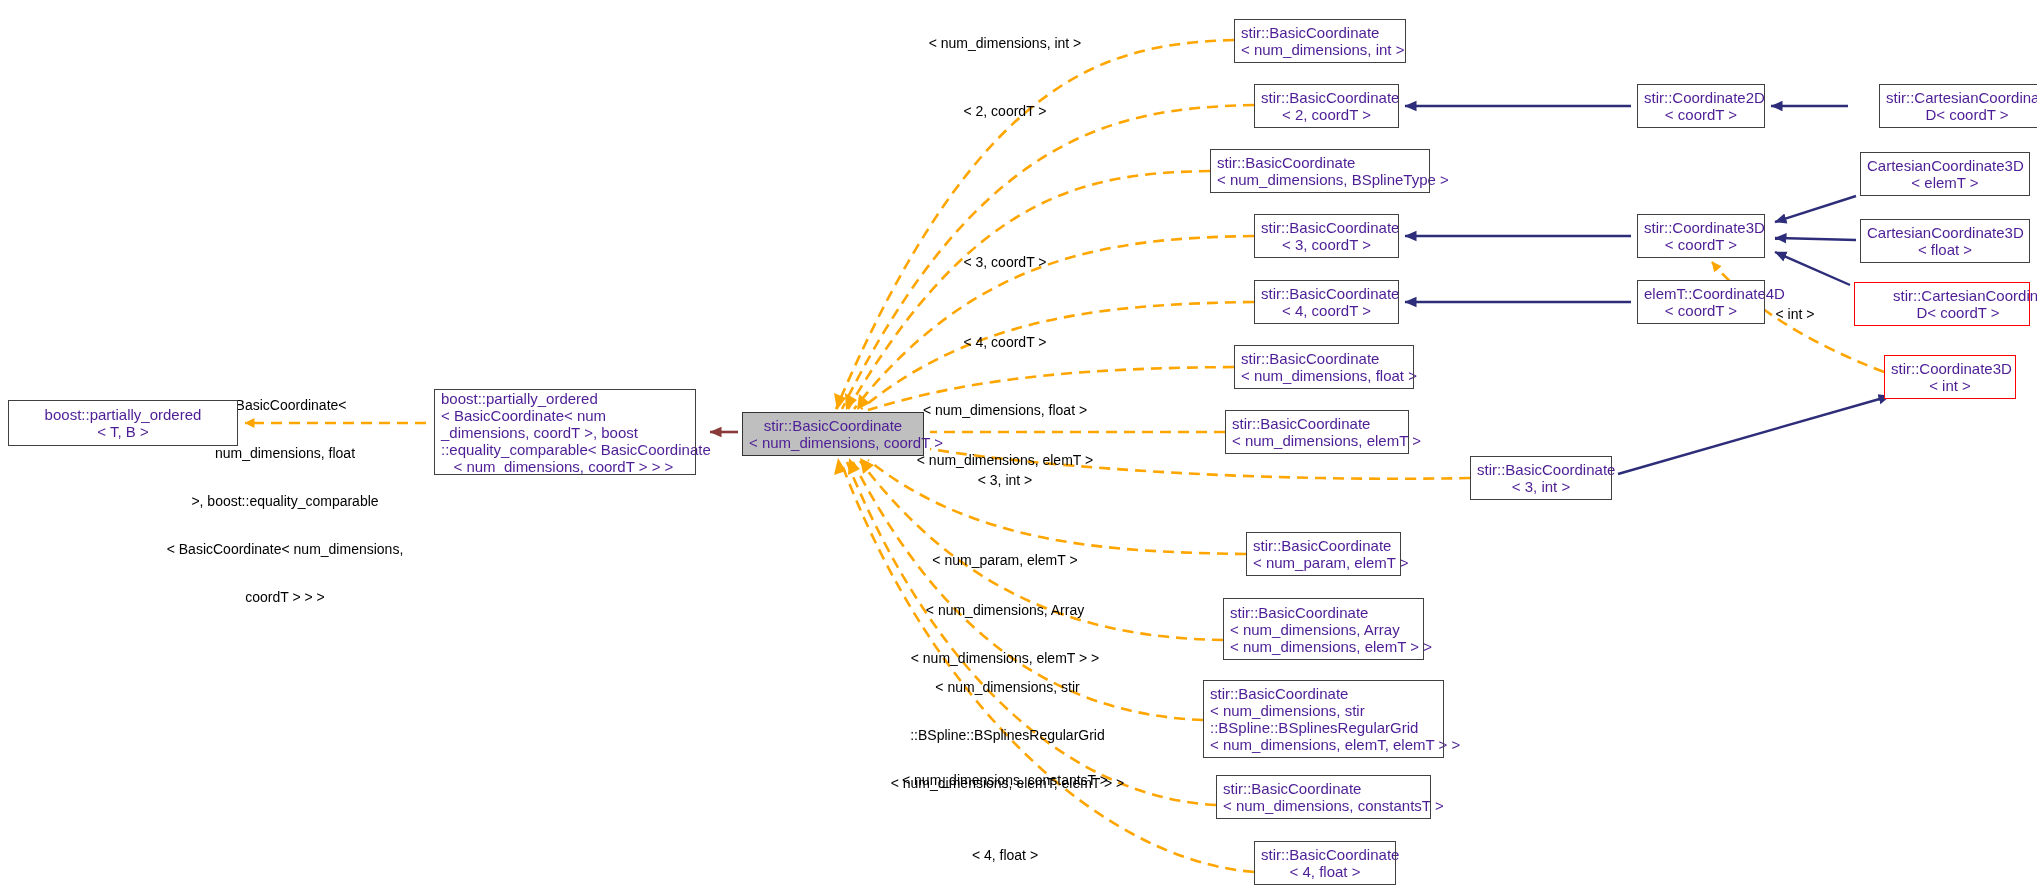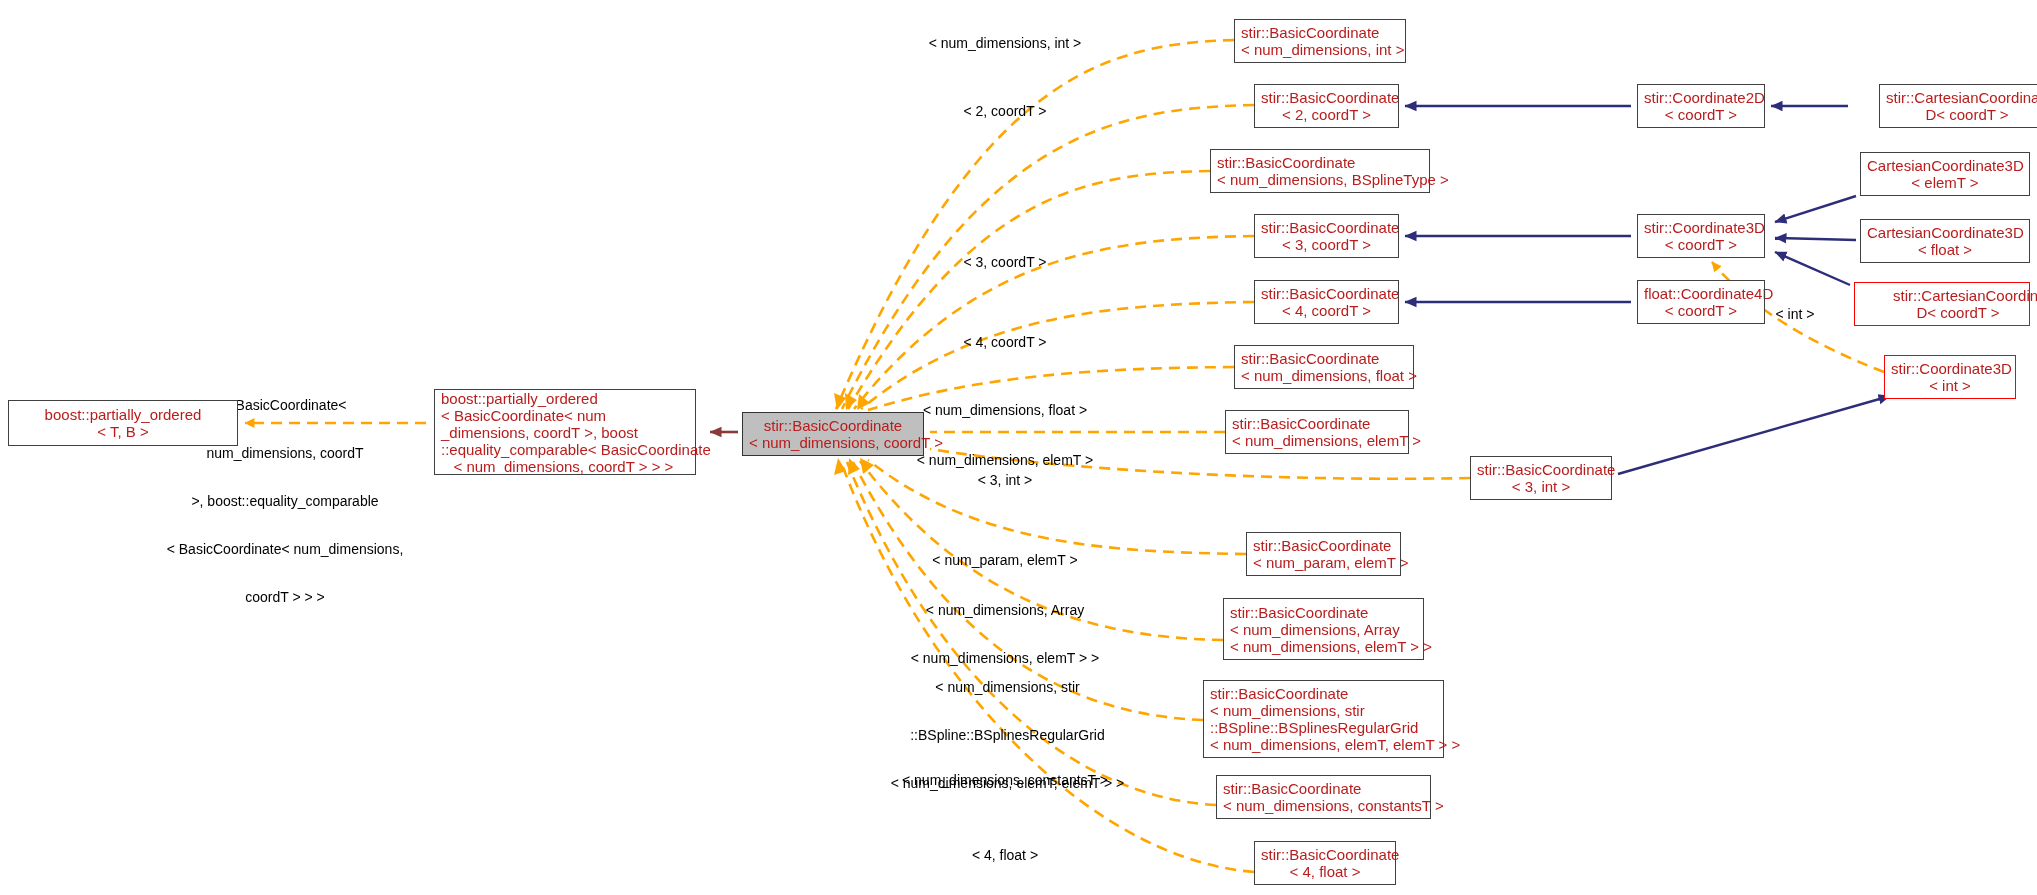--- a/index.html
+++ b/index.html
@@ -27,21 +27,21 @@
   .node {
     position: absolute;
     box-sizing: border-box;
     background: #ffffff;
     border: 1px solid #808080;
     outline: 1px solid #404040;
     outline-offset: -1px;
     display: flex;
     flex-direction: column;
     justify-content: center;
-    color: #b91c1c;
+    color: #4c1d95;
     font-size: 15px;
     line-height: 17px;
     z-index: 5;
   }
   .node .ln { display: block; white-space: pre; }
   .node.center {
     background: #bfbfbf;
     border: 1px solid #4d4d4d;
     outline: 1px solid #333333;
   }
@@ -224,21 +224,21 @@
     <span class="ln">stir::CartesianCoordinate2</span>
     <span class="ln">D&lt; coordT &gt;</span>
   </div>
 
   <div class="node ctr" style="left:1637px; top:214px; width:128px; height:44px;">
     <span class="ln">stir::Coordinate3D</span>
     <span class="ln">&lt; coordT &gt;</span>
   </div>
 
   <div class="node ctr" style="left:1637px; top:280px; width:128px; height:44px;">
-    <span class="ln">float::Coordinate4D</span>
+    <span class="ln">elemT::Coordinate4D</span>
     <span class="ln">&lt; coordT &gt;</span>
   </div>
 
   <div class="node ctr" style="left:1860px; top:152px; width:170px; height:44px;">
     <span class="ln">CartesianCoordinate3D</span>
     <span class="ln">&lt; elemT &gt;</span>
   </div>
 
   <div class="node ctr" style="left:1860px; top:219px; width:170px; height:44px;">
     <span class="ln">CartesianCoordinate3D</span>
@@ -306,19 +306,19 @@
   <div class="elabel ctr" style="left:880px; top:815px; width:250px;">
     <span class="ln">&lt; 4, float &gt;</span>
   </div>
 
   <div class="elabel ctr" style="left:1760px; top:274px; width:70px;">
     <span class="ln">&lt; int &gt;</span>
   </div>
 
   <div class="elabel ctr" style="left:150px; top:365px; width:270px;">
     <span class="ln">&lt; BasicCoordinate&lt;</span>
-    <span class="ln">num_dimensions, coordT</span>
+    <span class="ln">num_dimensions, float</span>
     <span class="ln">&gt;, boost::equality_comparable</span>
     <span class="ln">&lt; BasicCoordinate&lt; num_dimensions,</span>
     <span class="ln">coordT &gt; &gt; &gt;</span>
   </div>
 
 </div>
 
 </body></html>

